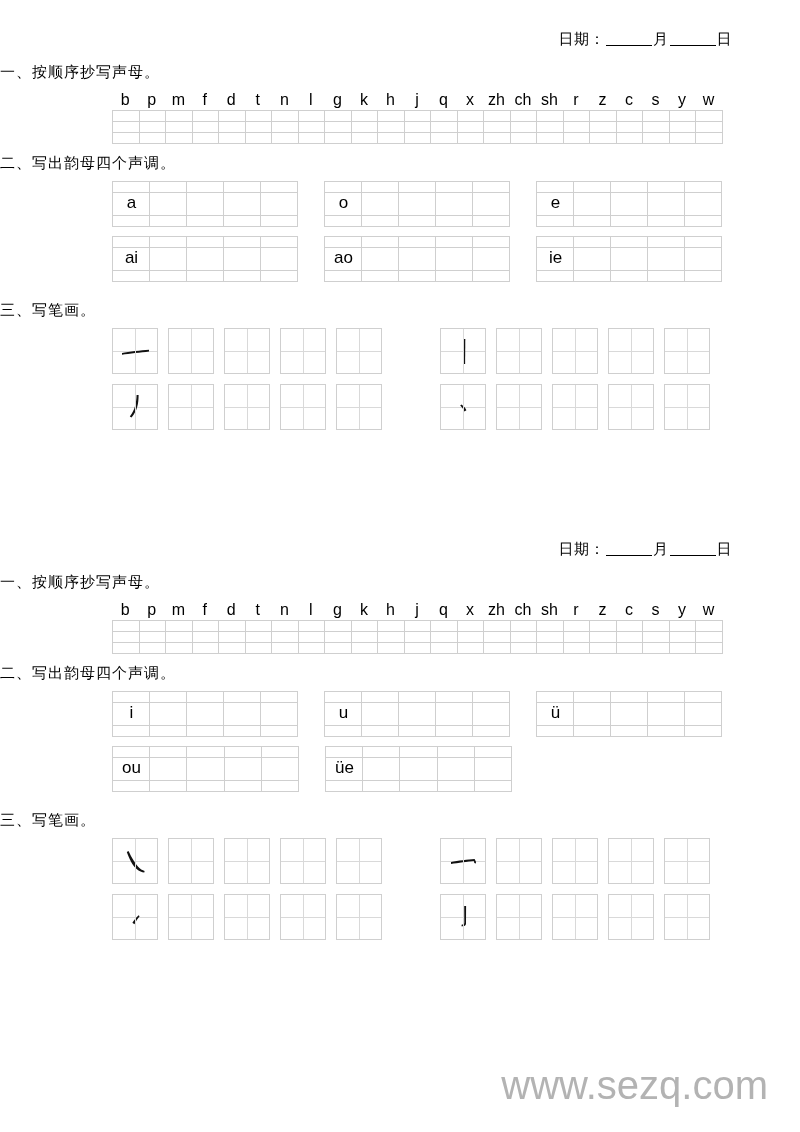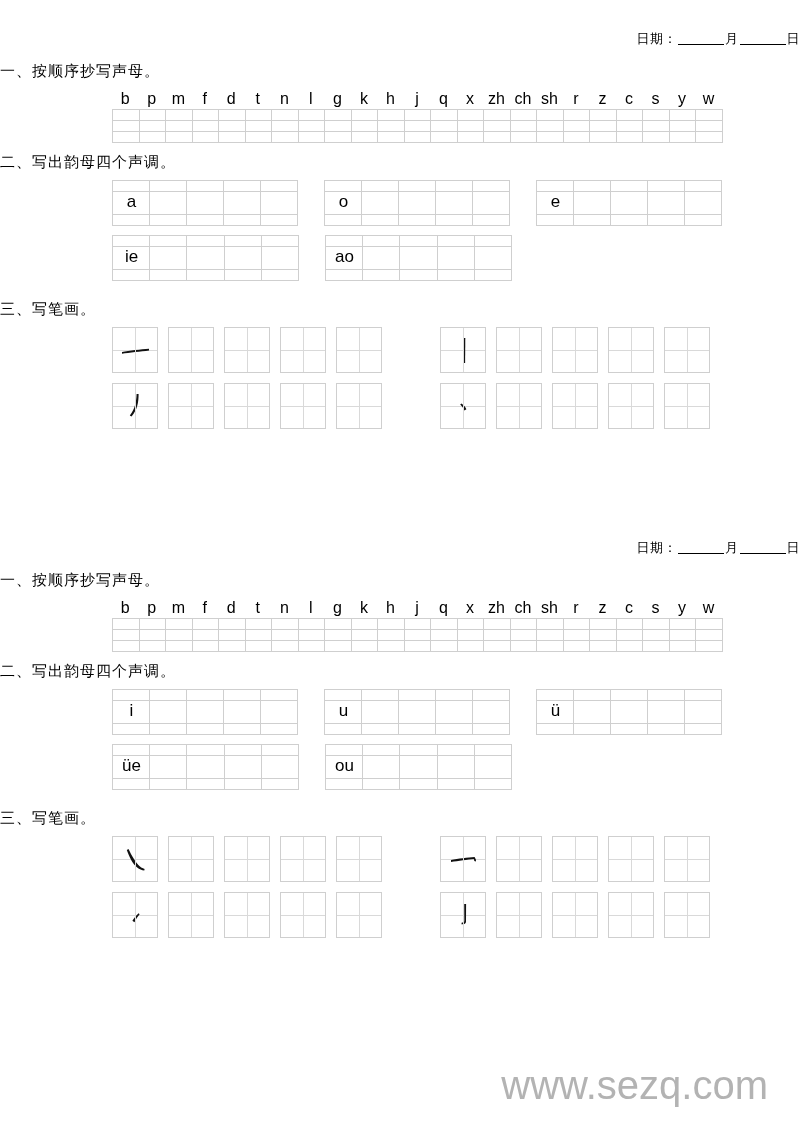--- a/index.html
+++ b/index.html
@@ -15,21 +15,22 @@
     color: #000000;
     overflow: hidden;
   }
   .page {
     position: relative;
     width: 800px;
   }
   
   .date-line {
     text-align: right;
-    font-size: 13px;
+    padding-right: 68px;
+    font-size: 15px;
     letter-spacing: 0.5px;
     font-family: "Liberation Serif", "DejaVu Serif", serif;
   }
   .date-blank {
     display: inline-block;
     width: 46px;
     border-bottom: 1px solid #000;
     vertical-align: -2px;
     margin: 0 1px;
   }
@@ -374,45 +375,69 @@
             <i></i>
             <i></i>
           </div>
           <div class="vowel-line">
             <i></i>
             <i></i>
             <i></i>
             <i></i>
             <i></i>
           </div>
+          <div class="vowel-label">ai</div>
+        </div>
+        <div class="vowel-box">
+          <div class="vowel-line">
+            <i></i>
+            <i></i>
+            <i></i>
+            <i></i>
+            <i></i>
+          </div>
+          <div class="vowel-line mid">
+            <i></i>
+            <i></i>
+            <i></i>
+            <i></i>
+            <i></i>
+          </div>
+          <div class="vowel-line">
+            <i></i>
+            <i></i>
+            <i></i>
+            <i></i>
+            <i></i>
+          </div>
+          <div class="vowel-label">ao</div>
+        </div>
+        <div class="vowel-box">
+          <div class="vowel-line">
+            <i></i>
+            <i></i>
+            <i></i>
+            <i></i>
+            <i></i>
+          </div>
+          <div class="vowel-line mid">
+            <i></i>
+            <i></i>
+            <i></i>
+            <i></i>
+            <i></i>
+          </div>
+          <div class="vowel-line">
+            <i></i>
+            <i></i>
+            <i></i>
+            <i></i>
+            <i></i>
+          </div>
           <div class="vowel-label">ie</div>
-        </div>
-        <div class="vowel-box">
-          <div class="vowel-line">
-            <i></i>
-            <i></i>
-            <i></i>
-            <i></i>
-            <i></i>
-          </div>
-          <div class="vowel-line mid">
-            <i></i>
-            <i></i>
-            <i></i>
-            <i></i>
-            <i></i>
-          </div>
-          <div class="vowel-line">
-            <i></i>
-            <i></i>
-            <i></i>
-            <i></i>
-            <i></i>
-          </div>
-          <div class="vowel-label">ao</div>
         </div>
       </div>
       <div class="sp-d"></div>
       <div class="section-title">三、写笔画。</div>
       <div class="sp-c"></div>
       <div class="stroke-row">
         <div class="tzg"><span><svg viewBox="0 0 46 46">
               <path d="M9 24 C16 22.5, 28 21.5, 36 20.8 L36 22.6 C28 23.6, 16 24.8, 9 25.8 Z" fill="#111"></path>
             </svg></span></div>
         <div class="tzg"></div>
@@ -650,45 +675,45 @@
             <i></i>
             <i></i>
           </div>
           <div class="vowel-line">
             <i></i>
             <i></i>
             <i></i>
             <i></i>
             <i></i>
           </div>
+          <div class="vowel-label">ou</div>
+        </div>
+        <div class="vowel-box">
+          <div class="vowel-line">
+            <i></i>
+            <i></i>
+            <i></i>
+            <i></i>
+            <i></i>
+          </div>
+          <div class="vowel-line mid">
+            <i></i>
+            <i></i>
+            <i></i>
+            <i></i>
+            <i></i>
+          </div>
+          <div class="vowel-line">
+            <i></i>
+            <i></i>
+            <i></i>
+            <i></i>
+            <i></i>
+          </div>
           <div class="vowel-label">üe</div>
-        </div>
-        <div class="vowel-box">
-          <div class="vowel-line">
-            <i></i>
-            <i></i>
-            <i></i>
-            <i></i>
-            <i></i>
-          </div>
-          <div class="vowel-line mid">
-            <i></i>
-            <i></i>
-            <i></i>
-            <i></i>
-            <i></i>
-          </div>
-          <div class="vowel-line">
-            <i></i>
-            <i></i>
-            <i></i>
-            <i></i>
-            <i></i>
-          </div>
-          <div class="vowel-label">ou</div>
         </div>
       </div>
       <div class="sp-d"></div>
       <div class="section-title">三、写笔画。</div>
       <div class="sp-c"></div>
       <div class="stroke-row">
         <div class="tzg"><span><svg viewBox="0 0 46 46">
               <path d="M15.5 12 C18.5 18, 22 25, 27 29.5 C28.6 30.9, 30.2 31.6, 31.6 31.9 L31.3 33.6 C28.8 33.3, 26.4 32.3, 24.2 30.6 C19.6 26.8, 16.2 19.6, 13.8 12.9 Z" fill="#111"></path>
             </svg></span></div>
         <div class="tzg"></div>

